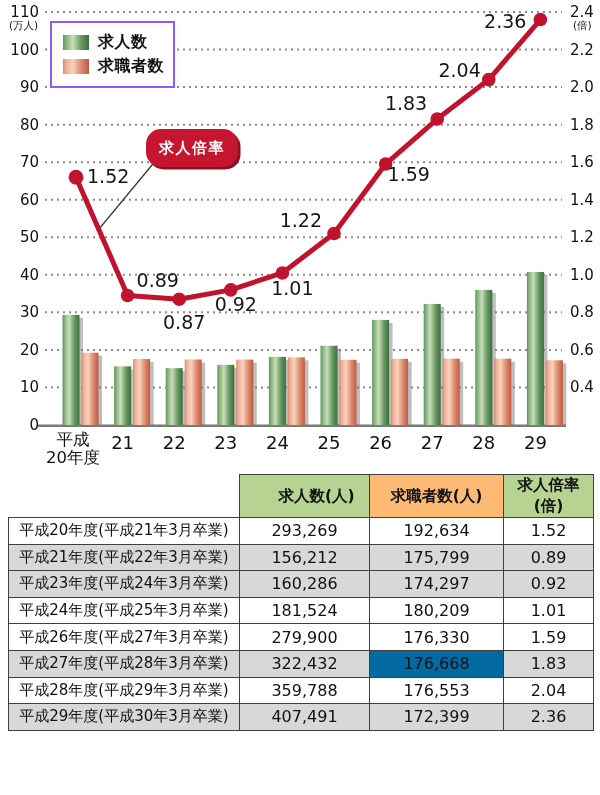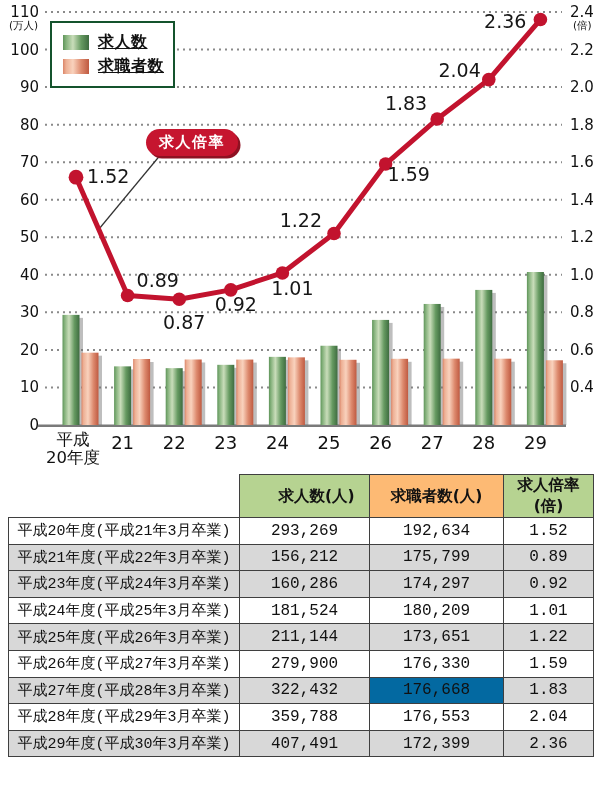--- a/index.html
+++ b/index.html
@@ -3,36 +3,36 @@
 <meta charset="utf-8">
 <style>
   html,body{margin:0;padding:0;background:#fff;}
   .stage{
     position:relative;width:600px;height:795px;background:#fff;overflow:hidden;
     font-family:"DejaVu Sans",sans-serif;color:#111;
   }
   #chart-svg{position:absolute;left:0;top:0;}
   .legend{
     position:absolute;left:50px;top:21px;width:102px;
-    border:2px solid #14532d;background:#fff;padding:6px 8px 6px 11px;text-decoration:underline;
+    border:2px solid #8b5cf6;background:#fff;padding:6px 8px 6px 11px;
   }
   .legend-row{display:flex;align-items:center;gap:9px;margin:3px 0;}
   .swatch{width:26px;height:15px;flex:0 0 26px;}
   .legend-label{font-size:16px;font-weight:bold;white-space:nowrap;letter-spacing:0.5px;}
   .badge{
-    position:absolute;left:146px;top:129px;width:92px;height:27px;border-radius:15px;
+    position:absolute;left:146px;top:129px;width:92px;height:38px;border-radius:15px;
     display:flex;align-items:center;justify-content:center;
     color:#fff;font-weight:bold;font-size:15px;letter-spacing:1.5px;
   }
   table.data-table{
     position:absolute;left:8px;top:474px;border-collapse:collapse;table-layout:fixed;
   }
   th,td{border:1.6px solid #3f3f3f;padding:0;text-align:center;vertical-align:middle;}
   thead tr{height:28px;}
-  tbody tr{height:26.6px;font-family:Liberation Mono, monospace;}
+  tbody tr{height:26.6px;}
   th{font-size:15.5px;font-weight:bold;}
   th.blank{border:none;background:none;}
   td{font-size:16px;background:#fff;}
   td:first-child{font-size:15px;}
   .footnotes{position:absolute;left:8px;top:770px;font-size:11.5px;line-height:15px;color:#222;white-space:pre;}
 </style>
 </head>
 <body>
 
 <div class="stage">
@@ -227,26 +227,20 @@
           <td style="background: rgb(216, 216, 216);">174,297</td>
           <td style="background: rgb(216, 216, 216);">0.92</td>
         </tr>
         <tr>
           <td>平成24年度(平成25年3月卒業)</td>
           <td>181,524</td>
           <td>180,209</td>
           <td>1.01</td>
         </tr>
         <tr>
-          <td style="background: rgb(216, 216, 216);">平成25年度(平成26年3月卒業)</td>
-          <td style="background: rgb(216, 216, 216);">211,144</td>
-          <td style="background: rgb(216, 216, 216);">173,651</td>
-          <td style="background: rgb(216, 216, 216);">1.22</td>
-        </tr>
-        <tr>
           <td>平成26年度(平成27年3月卒業)</td>
           <td>279,900</td>
           <td>176,330</td>
           <td>1.59</td>
         </tr>
         <tr>
           <td style="background: rgb(216, 216, 216);">平成27年度(平成28年3月卒業)</td>
           <td style="background: rgb(216, 216, 216);">322,432</td>
           <td style="background: #0369a1;">176,668</td>
           <td style="background: rgb(216, 216, 216);">1.83</td>

